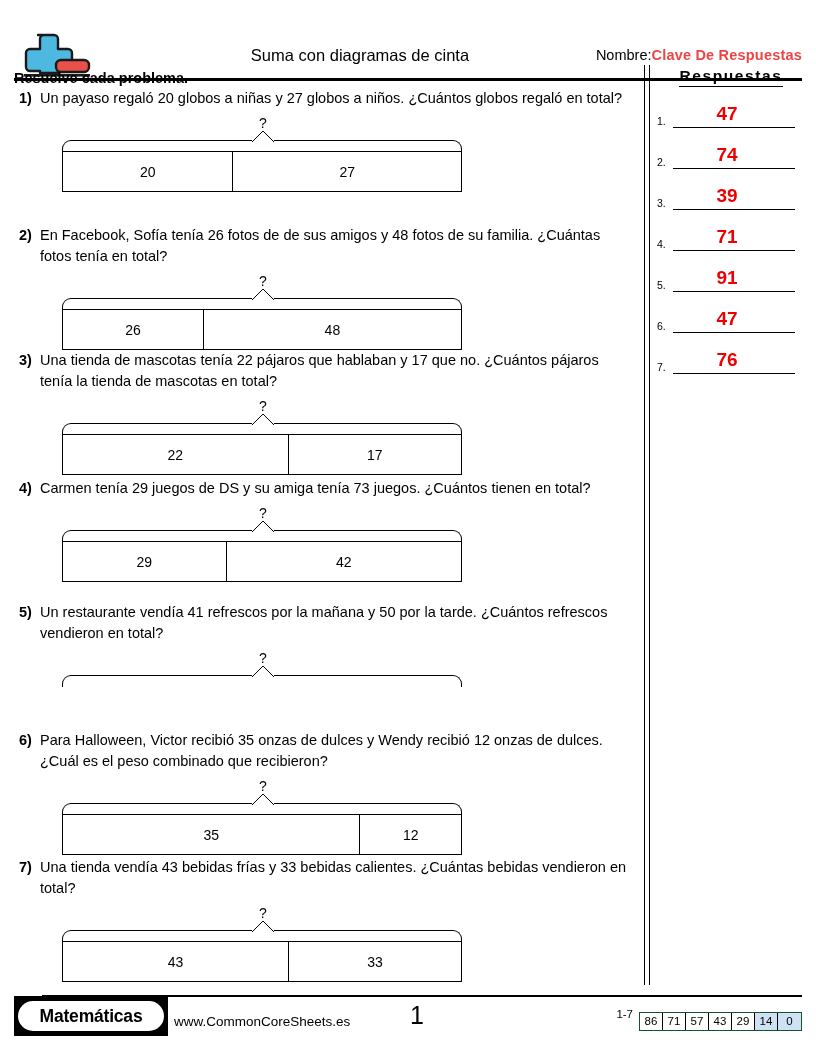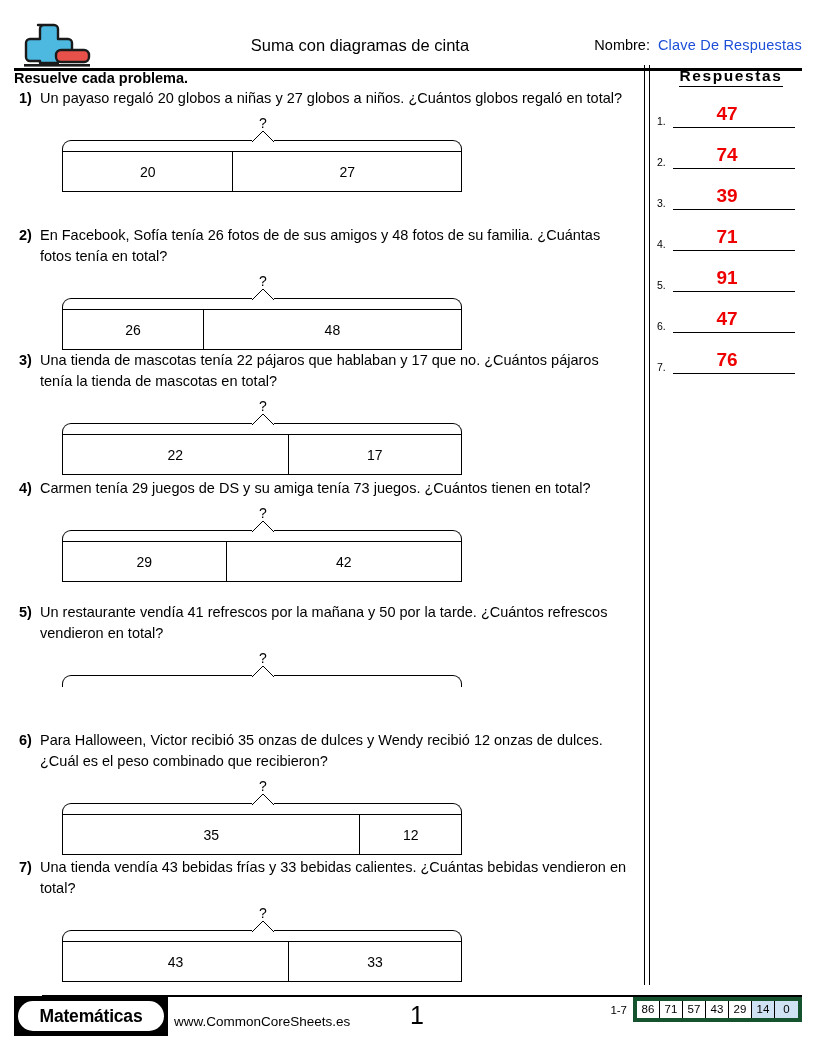--- a/index.html
+++ b/index.html
@@ -12,21 +12,21 @@
     height: 1056px;
     position: relative;
     font-family: "Liberation Sans", sans-serif;
     color: #000000;
     overflow: hidden;
   }
 
   
   #header {
     position: absolute;
-    left: 0; top: 6px;
+    left: 0; top: 16px;
     width: 816px;
     height: 56px;
   }
   #logo-mark {
     position: absolute;
     left: 16px; top: 16px;
     width: 78px; height: 46px;
   }
   #header-title {
     position: absolute;
@@ -41,24 +41,24 @@
   #name-block {
     position: absolute;
     right: 14px; top: 39px;
     transform: translateY(-50%);
     font-size: 14.5px;
     line-height: 18px;
     white-space: nowrap;
   }
   #name-label { color: #000; }
   #name-value {
-    color: #1d4ed8;
-    font-weight: normal;
+    color: #ef4444;
+    font-weight: bold;
     letter-spacing: 0.2px;
-    margin-left: 8px;
+    margin-left: 0;
   }
   #header-rule {
     position: absolute;
     left: 14px; top: 62px;
     width: 788px; height: 3px;
     background: #000;
   }
 
   
   #instructions {
@@ -270,22 +270,23 @@
     font-size: 11.5px;
     line-height: 14px;
   }
   #score-range {
     display: flex;
     align-items: center;
     padding-right: 6px;
   }
   #score-boxes {
     display: flex;
-    border: 4px solid #14532d;
+    border: 1px solid #14532d;
     box-sizing: border-box;
+    margin-top: 15px;
   }
   .score-box {
     min-width: 23px;
     padding: 1px 3px 2px 3px;
     text-align: center;
     border-right: 1px solid #000;
     box-sizing: border-box;
     background: #fff;
   }
   .score-box:last-child { border-right: none; }

